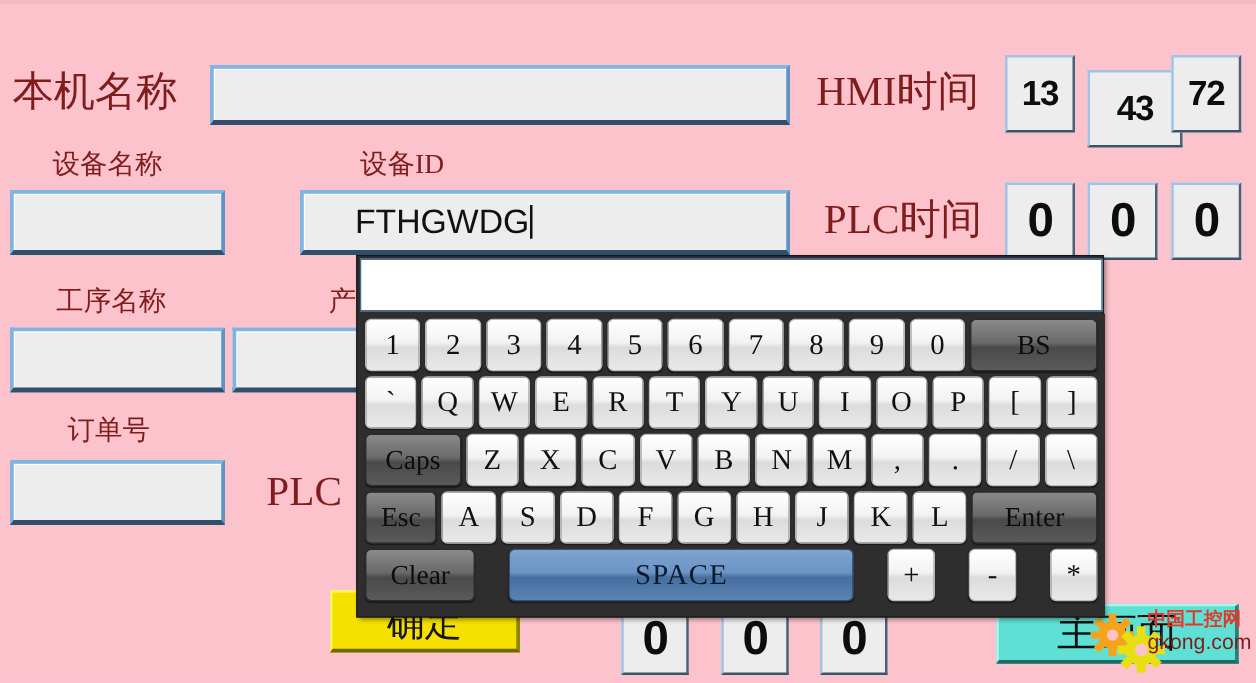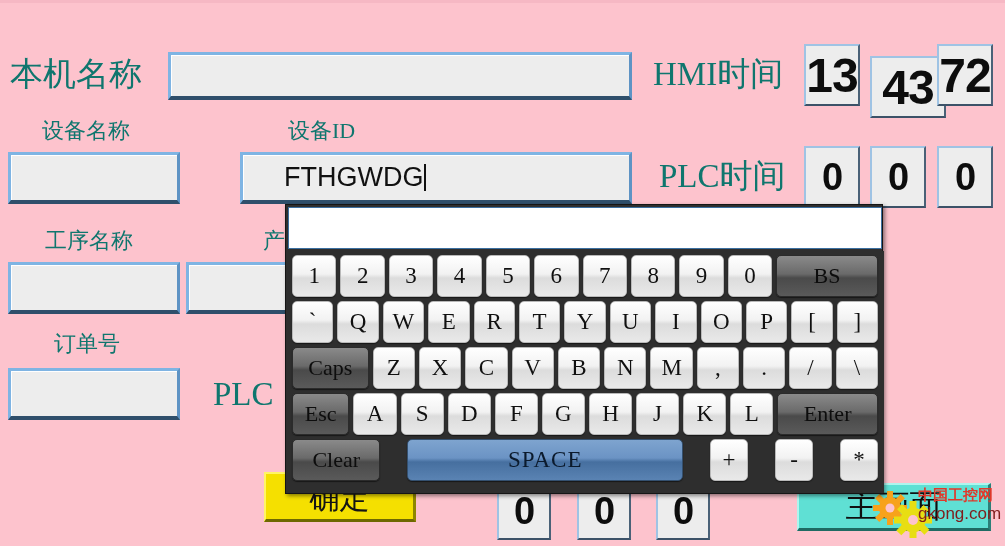--- a/index.html
+++ b/index.html
@@ -28,21 +28,21 @@
     content: "";
     position: absolute;
     left: 0; right: 0; top: 0;
     height: 3px;
     background: #F6B8C4;
   }
 
   
   .lbl {
     position: absolute;
-    color: #0f766e;
+    color: #7f1d1d;
     font-family: "Liberation Serif", "DejaVu Serif", serif;
     white-space: nowrap;
     line-height: 1;
   }
   .lbl-big   { font-size: 33px; }
   .lbl-mid   { font-size: 22px; }
 
   
   .field {
     position: absolute;
@@ -72,21 +72,21 @@
   .numbox {
     position: absolute;
     background: #EDEDED;
     border: 2px solid #9FC3E4;
     border-right-color: #4A6177;
     border-bottom-color: #3C5268;
     display: flex;
     align-items: center;
     justify-content: center;
     font-family: "Liberation Sans", "DejaVu Sans", sans-serif;
-    font-size: 48px;
+    font-size: 28px;
     font-weight: bold;
     color: #0d0d0d;
     letter-spacing: -1px;
   }
   .numbox.small { font-size: 38px; }
 
   
   .btn-confirm {
     position: absolute;
     background: #F5E000;

